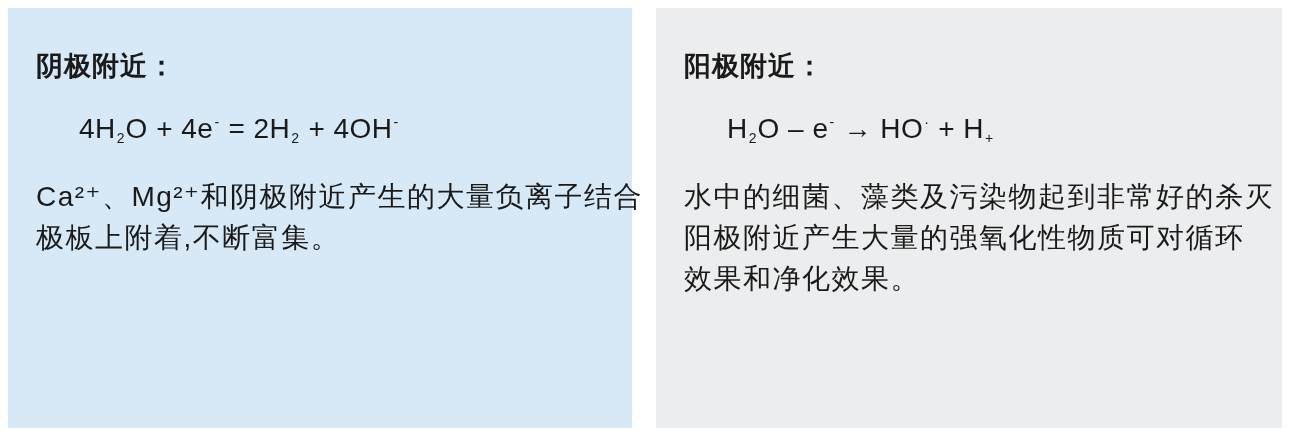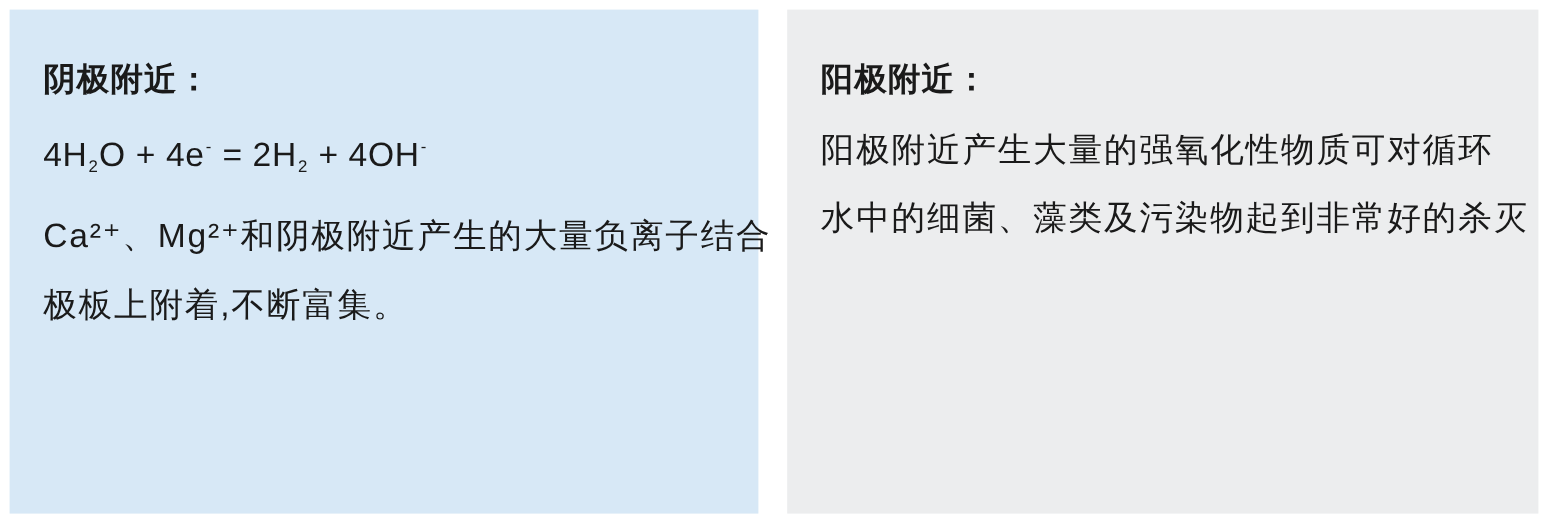--- a/index.html
+++ b/index.html
@@ -33,55 +33,58 @@
     line-height: 36px;
     margin-bottom: 20px;
     letter-spacing: 1px;
   }
   .equation {
     font-size: 28px;
     line-height: 36px;
     margin-bottom: 20px;
     letter-spacing: 0.5px;
     white-space: nowrap;
+    margin-left: 43px;
   }
   .equation sub {
     font-size: 14px;
     vertical-align: -5px;
     letter-spacing: 0;
     margin: 0 1px;
   }
   .equation sup {
     font-size: 14px;
     vertical-align: 11px;
     letter-spacing: 0;
     margin: 0 1px;
   }
   .para {
     font-size: 28px;
     line-height: 41px;
     letter-spacing: 1.5px;
   }
-  .para-line { white-space: nowrap; margin-top: 16px; }
+  .para-line { white-space: nowrap; }
 </style>
 </head>
 <body>
 
 <div class="canvas">
 
   <div class="panel panel-cathode" style="background-color: rgb(215, 232, 246);">
     <div class="panel-title">阴极附近：</div>
     <div class="equation"><span>4H</span><sub>2</sub><span>O + 4e</span><sup>-</sup><span> = 2H</span><sub>2</sub><span> + 4OH</span><sup>-</sup></div>
     <div class="para">
       <div class="para-line">Ca²⁺、Mg²⁺和阴极附近产生的大量负离子结合</div>
       <div class="para-line">极板上附着,不断富集。</div>
     </div>
   </div>
 
   <div class="panel panel-anode" style="background-color: rgb(236, 237, 238);">
     <div class="panel-title">阳极附近：</div>
+    <div class="equation"><span>H</span><sub>2</sub><span>O – e</span><sup>-</sup><span> → HO</span><sup>·</sup><span> + H</span><sub>+</sub></div>
     <div class="para">
+      <div class="para-line">水中的细菌、藻类及污染物起到非常好的杀灭</div>
       <div class="para-line">阳极附近产生大量的强氧化性物质可对循环</div>
-      <div class="para-line">水中的细菌、藻类及污染物起到非常好的杀灭</div>
+      <div class="para-line">效果和净化效果。</div>
     </div>
   </div>
 
 </div>
 
 </body></html>

